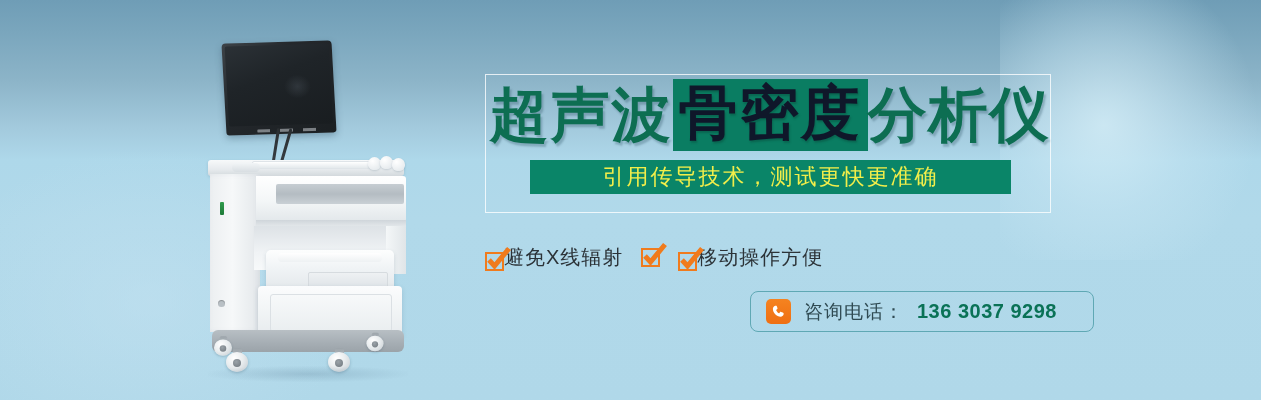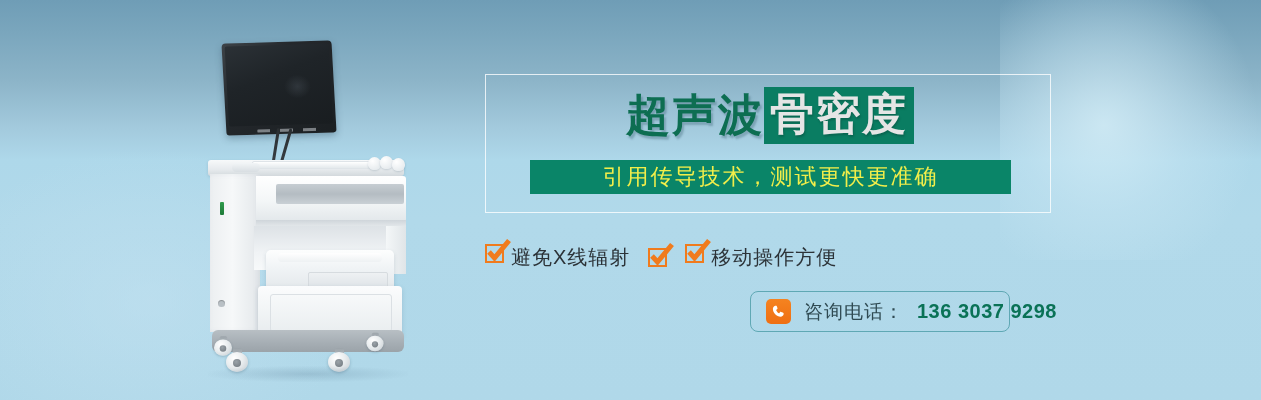--- a/index.html
+++ b/index.html
@@ -299,31 +299,31 @@
     top: 82px;
     width: 540px;
     height: 66px;
     display: flex;
     align-items: center;
     justify-content: center;
     gap: 0;
     white-space: nowrap;
   }
   .title-seg {
-    font-size: 44px;
+    font-size: 59px;
     font-weight: bold;
     letter-spacing: 2px;
     line-height: 1;
   }
   .title-dark {
     color: #0d6e52;
     text-shadow: 2px 3px 2px rgba(40,80,95,0.30);
   }
   .title-hl {
-    color: #e5e5e5;
+    color: #0f172a;
     background: #0a7d62;
     padding: 5px 6px 8px 6px;
     text-shadow: 1px 2px 2px rgba(10,60,50,0.35);
   }
   .subtitle-bar {
     position: absolute;
     left: 530px;
     top: 160px;
     width: 481px;
     height: 34px;
@@ -346,22 +346,21 @@
     top: 240px;
     width: 580px;
     height: 34px;
     display: flex;
     align-items: center;
     gap: 18px;
     white-space: nowrap;
   }
   .feature {
     display: flex;
-    align-items: flex-start;
-    gap: 7px;
+    align-items: flex-end;
   }
   .check-icon {
     position: relative;
     width: 19px;
     height: 19px;
     border: 2px solid #f07b1d;
     box-sizing: border-box;
     flex: 0 0 auto;
   }
   .check-icon svg {
@@ -376,21 +375,21 @@
     font-size: 20px;
     color: #2c3338;
     letter-spacing: 1px;
   }
 
   
   .phone-box {
     position: absolute;
     left: 750px;
     top: 291px;
-    width: 260px;
+    width: 344px;
     height: 41px;
     box-sizing: border-box;
     border: 1px solid #5fa8b4;
     border-radius: 8px;
     display: flex;
     align-items: center;
     padding-left: 15px;
     gap: 13px;
     white-space: nowrap;
   }
@@ -485,20 +484,21 @@
       <div class="hub"></div>
     </div>
     <div class="machine-shadow"></div>
   </div>
 
   <div class="frame"></div>
 
   <div class="title">
     <span class="title-seg title-dark">超声波</span>
     <span class="title-seg title-hl">骨密度</span>
+    <span class="title-seg title-dark">分析仪</span>
   </div>
 
   <div class="subtitle-bar">
     <span class="subtitle-text">引用传导技术，测试更快更准确</span>
   </div>
 
   <div class="features">
     <div class="feature">
       <span class="check-icon">
         <svg viewBox="0 0 26 26" aria-hidden="true">

